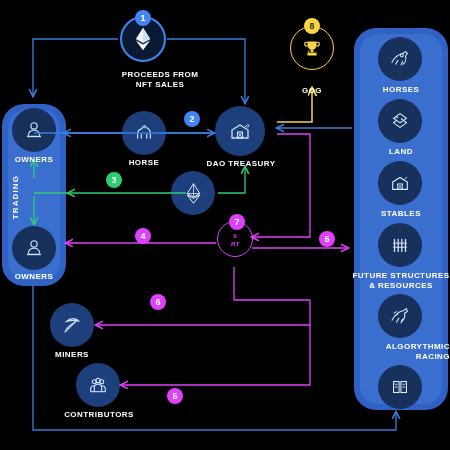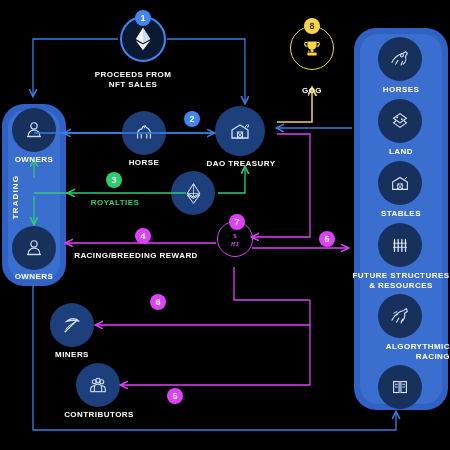--- a/index.html
+++ b/index.html
@@ -105,21 +105,21 @@
   <div class="lbl" style="left:0px;top:272px;width:68px;">OWNERS</div>
 
   <div class="node" style="left:120px;top:16px;width:46px;height:46px;background:#0b1a33;border:2px solid #4285f4;box-sizing:border-box;">
     <svg width="20" height="24" viewBox="0 0 24 30">
       <path d="M12 1 L21 15 L12 20 L3 15 Z" fill="#ffffff" opacity=".95"></path>
       <path d="M12 22 L21 17 L12 29 L3 17 Z" fill="#ffffff" opacity=".95"></path>
       <path d="M12 1 L21 15 L12 20 Z" fill="#c9ddf7"></path>
     </svg>
   </div>
   <div class="badge" style="left:135px;top:10px;background:#4285f4;">1</div>
-  <div class="lbl" style="left:83px;top:70px;width:100px;white-space:pre-line;">PROCEEDS FROM
+  <div class="lbl" style="left:110px;top:70px;width:100px;white-space:pre-line;">PROCEEDS FROM
 NFT SALES</div>
 
   <div class="node" style="left:290px;top:26px;width:44px;height:44px;background:#000;border:1.6px solid #f5d547;box-sizing:border-box;">
     <svg width="22" height="22" viewBox="0 0 24 24">
       <path d="M7 5 h10 v4 a5 5 0 0 1 -10 0 Z" fill="#f5d547"></path>
       <path d="M7 6 h-2.5 a2.5 2.5 0 0 0 2.5 4" fill="none" stroke="#f5d547" stroke-width="1.3"></path>
       <path d="M17 6 h2.5 a2.5 2.5 0 0 1 -2.5 4" fill="none" stroke="#f5d547" stroke-width="1.3"></path>
       <rect x="10.5" y="13.5" width="3" height="3" fill="#f5d547"></rect>
       <rect x="7" y="17" width="10" height="3.2" fill="#f5d547"></rect>
       <rect x="8" y="14.5" width="1" height="2.2" fill="#f5d547"></rect>
@@ -150,32 +150,30 @@
 
   <div class="node" style="left:171px;top:171px;width:44px;height:44px;background:#1d3f7c;">
     <svg width="17" height="21" viewBox="0 0 24 30">
       <path d="M12 1 L21 15 L12 20 L3 15 Z" fill="none" stroke="#e8f0fc" stroke-width="1.4"></path>
       <path d="M12 22 L21 17 L12 29 L3 17 Z" fill="none" stroke="#e8f0fc" stroke-width="1.4"></path>
       <path d="M3 15 L21 15 M12 1 L12 20" stroke="#e8f0fc" stroke-width="1"></path>
     </svg>
   </div>
 
   <div class="badge" style="left:106px;top:172px;background:#2ecc71;">3</div>
-  <div class="lbl" style="left:74px;top:198px;width:82px;color:#2ecc71;">ROYALTIES</div>
 
   <div class="node" style="left:217px;top:221px;width:36px;height:36px;background:#000;border:1.5px solid #e040fb;box-sizing:border-box;">
     <svg width="16" height="18" viewBox="0 0 20 24">
       <text x="10" y="11" font-size="9" font-family="Liberation Serif, serif" font-weight="bold" fill="#e040fb" text-anchor="middle">$</text>
       <text x="10" y="21" font-size="8" font-family="Liberation Serif, serif" font-style="italic" font-weight="bold" fill="#e040fb" text-anchor="middle">HT</text>
     </svg>
   </div>
   <div class="badge" style="left:229px;top:214px;background:#e040fb;">7</div>
 
   <div class="badge" style="left:135px;top:228px;background:#e040fb;">4</div>
-  <div class="lbl" style="left:66px;top:251px;width:140px;">RACING/BREEDING REWARD</div>
 
   <div class="badge" style="left:319px;top:231px;background:#e040fb;">5</div>
 
   <div class="node" style="left:50px;top:303px;width:44px;height:44px;background:#1d3f7c;">
     <svg width="22" height="22" viewBox="0 0 24 24">
       <path d="M4 20 L18 6" stroke="#cfe0f7" stroke-width="1.5" fill="none"></path>
       <path d="M6 8 C10 4 16 4 20 8 C16 6.5 10 7 6 8 Z" fill="none" stroke="#cfe0f7" stroke-width="1.3"></path>
       <path d="M5 17 C8 13 12 10 16 9" fill="none" stroke="#cfe0f7" stroke-width="1"></path>
     </svg>
   </div>

